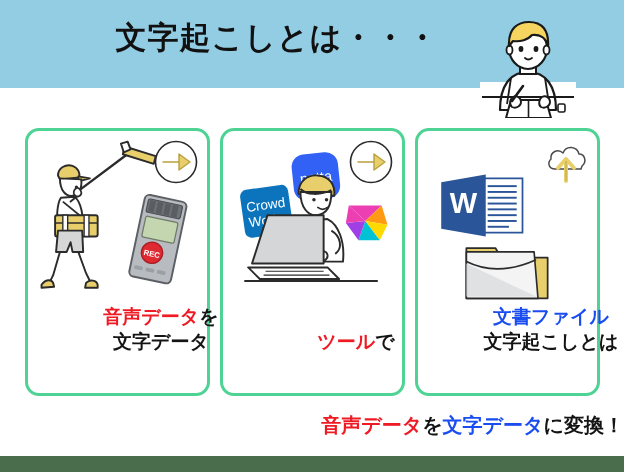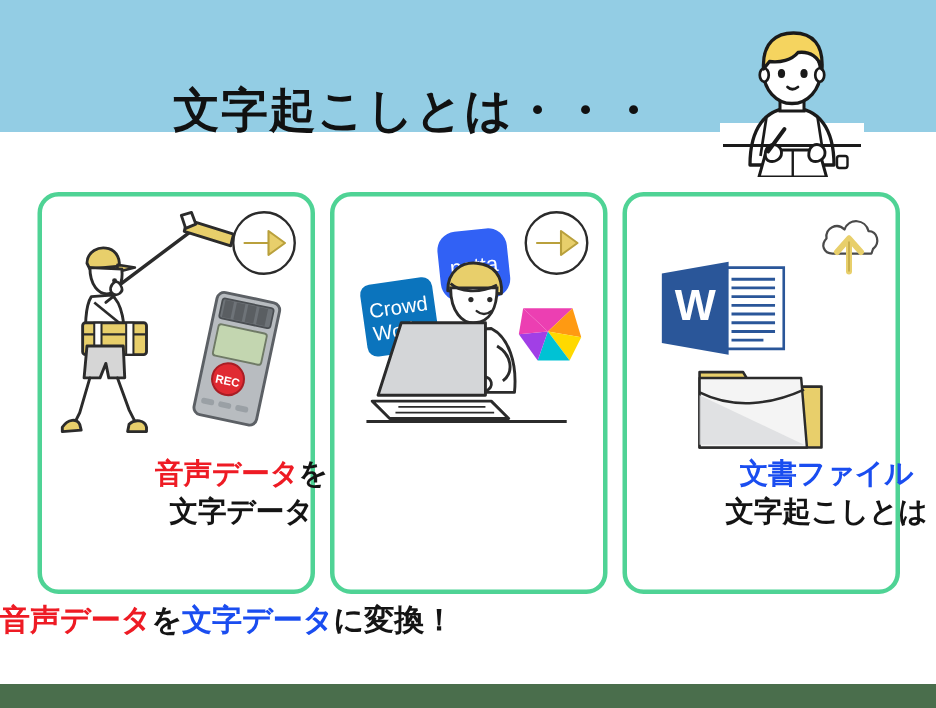--- a/index.html
+++ b/index.html
@@ -31,21 +31,20 @@
     top: 17px;
     width: 624px;
     text-align: center;
     padding-right: 70px;
     box-sizing: border-box;
     font-size: 31px;
     font-weight: bold;
     color: #111111;
     letter-spacing: 1px;
     white-space: nowrap;
-    margin-top: 36px;
   }
   .header-person {
     position: absolute;
     left: 480px;
     top: 6px;
     width: 96px;
     height: 112px;
   }
 
   
@@ -97,23 +96,23 @@
     color: #141414;
     white-space: nowrap;
   }
   .hl-red   { color: #ee1b24; }
   .hl-blue  { color: #1a4df0; }
 
   
   .footer-text {
     position: absolute;
     left: 0;
-    top: 400px;
-    width: 624px;
-    text-align: left;
+    top: 412px;
+    width: 624px;
+    text-align: right;
     font-size: 20px;
     font-weight: bold;
     color: #141414;
     white-space: nowrap;
   }
   .bottom-bar {
     position: absolute;
     left: 0;
     top: 456px;
     width: 624px;
@@ -277,20 +276,23 @@
       <path d="M30 134 L46 84 L104 84 L104 134 Z" fill="#d4d6d8" stroke="#2b2b2b" stroke-width="2" stroke-linejoin="round"></path>
 
       <path d="M26 138 L108 138 L120 150 L38 150 Z" fill="#ffffff" stroke="#2b2b2b" stroke-width="2" stroke-linejoin="round"></path>
       <path d="M44 142 L104 142" stroke="#2b2b2b" stroke-width="1.2"></path>
       <path d="M42 146 L110 146" stroke="#2b2b2b" stroke-width="1.2"></path>
 
       <path d="M22 152 L160 152" stroke="#2b2b2b" stroke-width="2"></path>
     </svg>
 
     <div class="card-caption">
+      <div class="cap-line">
+        <span class="hl-red">ツール</span><span>で</span>
+      </div>
     </div>
   </div>
 
   <div class="card">
     <svg class="card-corner-icon" viewBox="0 0 46 46" xmlns="http://www.w3.org/2000/svg">
       <path d="M12 30 C6 30 4 24 8 20 C7 13 15 9 20 14 C23 6 34 7 36 15 C42 15 44 23 39 27 L38 30 Z" fill="#ffffff" stroke="#4a4a4a" stroke-width="1.5" stroke-linejoin="round"></path>
       <path d="M23 42 L23 22 M23 20 L15 29 M23 20 L31 29" fill="none" stroke="#e8cf6b" stroke-width="4" stroke-linecap="round" stroke-linejoin="round"></path>
       <path d="M23 42 L23 22" stroke="#b9a03c" stroke-width="0.9"></path>
     </svg>
 

